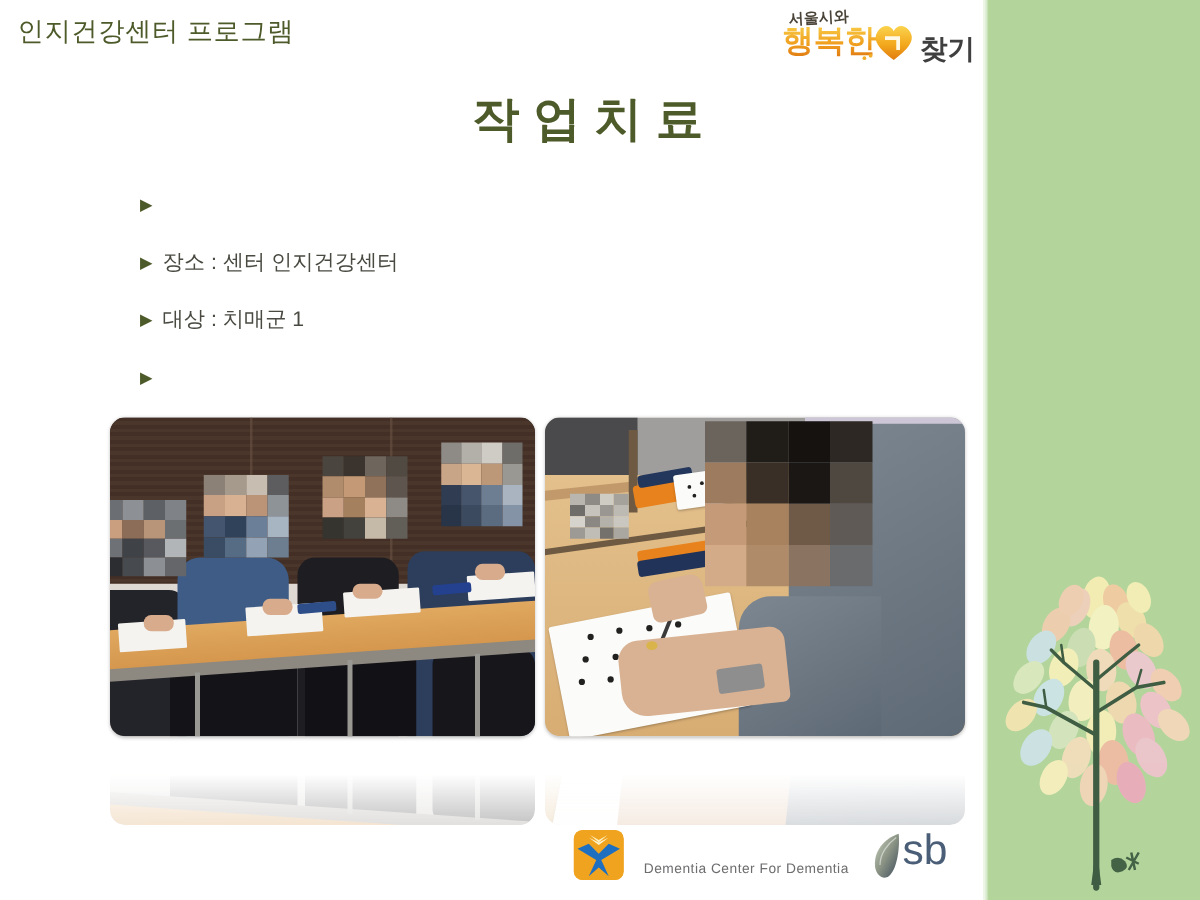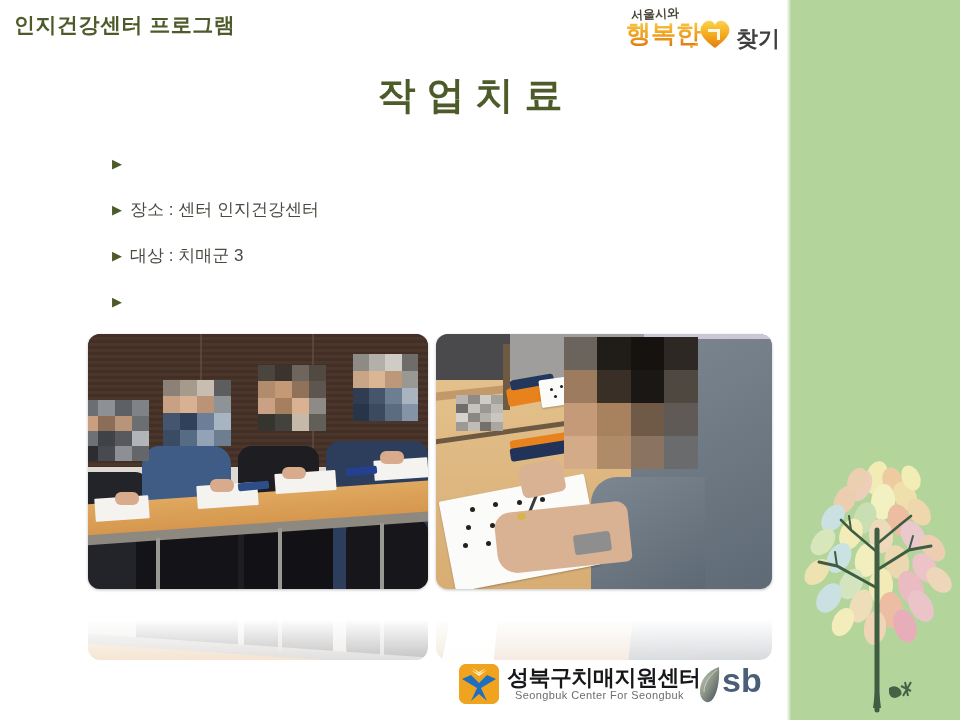--- a/index.html
+++ b/index.html
@@ -47,21 +47,21 @@
   }
 
   
   .kicker {
     position: absolute;
     left: 14px;
     top: 11px;
     font-size: 21px;
     letter-spacing: .5px;
     color: #4d5a29;
-    font-weight: 700;
+    font-weight: 400;
     white-space: nowrap;
   }
 
   
   .top-logo {
     position: absolute;
     left: 624px;
     top: 6px;
     width: 160px;
     height: 48px;
@@ -245,21 +245,21 @@
     font-size: 11px;
     color: #6d6d70;
     letter-spacing: .4px;
     white-space: nowrap;
   }
   .bl-feather { position:absolute; left:238px; top:3px; width:24px; height:40px; }
   .bl-sb {
     position: absolute;
     left: 263px; top: -1px;
     font-size: 34px;
-    font-weight: 700;
+    font-weight: 400;
     color: #4a5e78;
     letter-spacing: 0px;
   }
 </style>
 </head>
 <body>
 
 <div class="slide">
 
   <div class="side-panel">
@@ -350,21 +350,21 @@
   <div class="bullets">
     <div class="bullet">
       <span class="bullet-mark">▶</span>
     </div>
     <div class="bullet">
       <span class="bullet-mark">▶</span>
       <span class="bullet-text">장소 : 센터 인지건강센터</span>
     </div>
     <div class="bullet">
       <span class="bullet-mark">▶</span>
-      <span class="bullet-text">대상 : 치매군 3</span>
+      <span class="bullet-text">대상 : 치매군 1</span>
     </div>
     <div class="bullet">
       <span class="bullet-mark">▶</span>
     </div>
   </div>
 
   <div class="photo photo-1">
     <div class="scene1">
       <div class="s1-wall"></div>
       <div class="s1-wall-seam" style="left:33%"></div>
@@ -593,22 +593,21 @@
   <div class="bottom-logo">
     <div class="bl-mark">
       <svg viewBox="0 0 40 40" width="40" height="40">
         <rect width="40" height="40" rx="7" fill="#f0a31e"></rect>
         <path d="M20 13 c-3 0 -5 2 -5 4 c0 2 2 4 5 4 c3 0 5 -2 5 -4 c0 -2 -2 -4 -5 -4 Z" fill="#1c6fc4" opacity="0"></path>
         <path d="M3 15 L12 11 L20 19 L28 11 L37 15 L22 24 L28 37 L20 30 L12 37 L18 24 Z" fill="#1f6fc0"></path>
         <path d="M12 6 L20 12 L28 6 L20 10 Z" fill="#fff4d0"></path>
         <path d="M13 4 L20 10 L27 4 L20 8 Z" fill="#fdf0c0"></path>
       </svg>
     </div>
-    <div class="bl-name">성북구치매지원센터</div>
-    <div class="bl-sub">Seongbuk Center For Seongbuk</div>
+    <div class="bl-sub">Dementia Center For Dementia</div>
     <svg class="bl-feather" viewBox="0 0 24 40">
       <defs>
         <linearGradient id="fg" x1="0" y1="0" x2="1" y2="1">
           <stop offset="0" stop-color="#cdd6c2"></stop>
           <stop offset="50%" stop-color="#8a9384"></stop>
           <stop offset="100%" stop-color="#3c4a5c"></stop>
         </linearGradient>
       </defs>
       <path d="M22 2 C10 6 2 16 3 28 C4 36 10 39 14 36 C20 31 23 16 22 2 Z" fill="url(#fg)"></path>
       <path d="M20 5 C13 10 7 18 7 27" stroke="#ffffff" stroke-width="1" fill="none" opacity=".5"></path>

